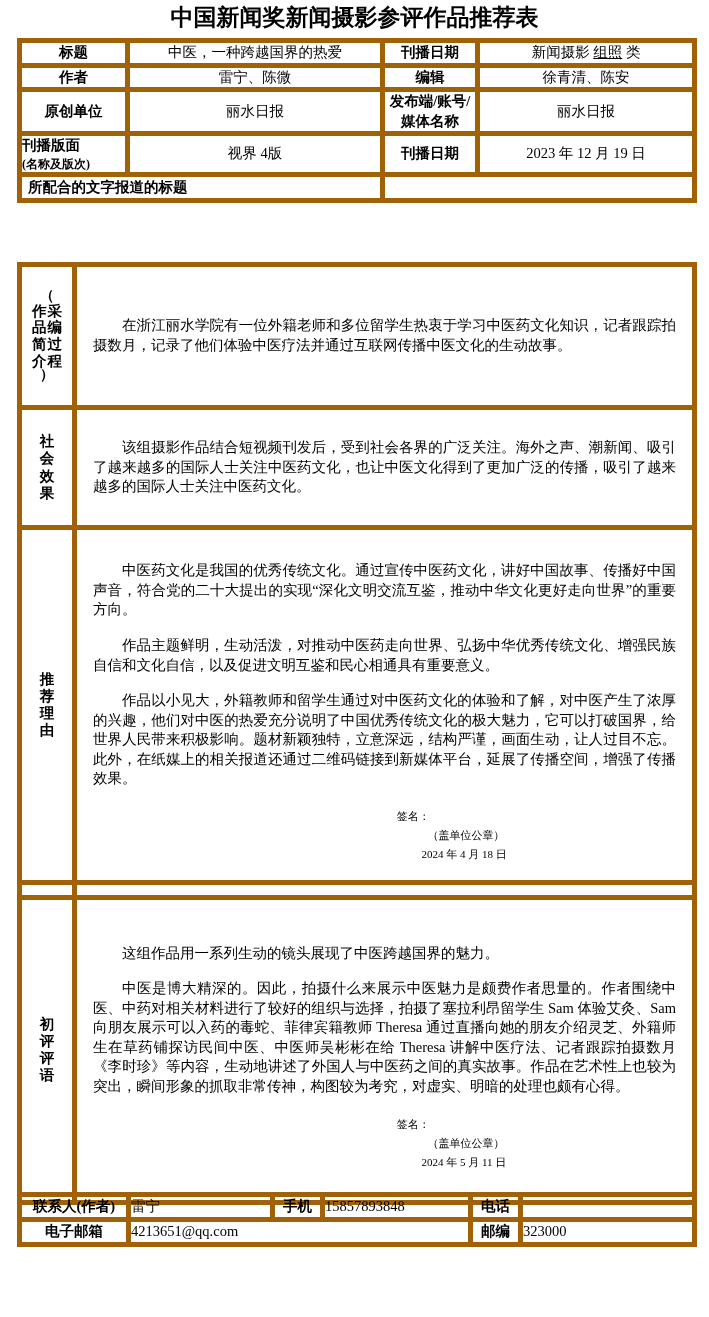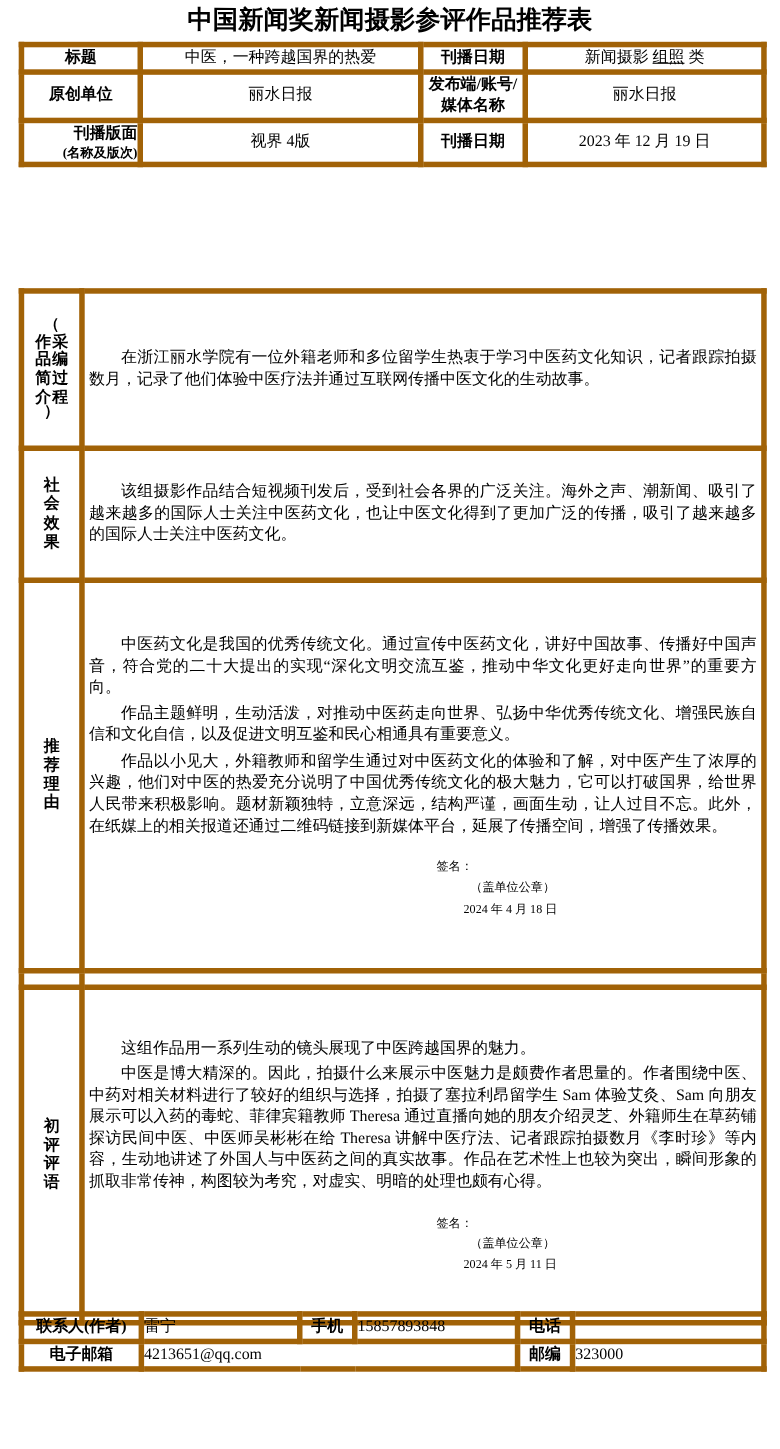--- a/index.html
+++ b/index.html
@@ -53,21 +53,21 @@
     padding: 3px 2px;
   }
   .lbl-sm {
     text-align: center;
     font-weight: bold;
     font-size: 11.5px;
     line-height: 1.25;
     padding: 2px 2px;
   }
   .lbl-two {
-    text-align: right;
+    text-align: left;
     font-weight: bold;
     font-size: 15.5px;
     line-height: 1.3;
     padding: 3px 2px;
   }
   .val {
     text-align: center;
     font-size: 15px;
     padding: 3px 6px;
     margin-top: 40px;
@@ -88,21 +88,21 @@
   }
   .body-cell {
     text-align: justify;
     text-justify: inter-ideograph;
     font-size: 14.6px;
     line-height: 1.62;
     padding: 8px 9px 8px 9px;
     vertical-align: top;
   }
   .body-cell p {
-    margin: 4px;
+    margin: 16px;
     text-indent: 2em;
   }
   .vlabel {
     text-align: center;
     vertical-align: middle;
     font-weight: bold;
     font-size: 15px;
     padding: 4px 0;
   }
   .vstack {
@@ -155,20 +155,26 @@
     </colgroup>
     <tbody>
 
       <tr>
         <td class="lbl">标题</td>
         <td class="val">中医，一种跨越国界的热爱</td>
         <td class="lbl">刊播日期</td>
         <td class="val"><span>新闻摄影 </span><span class="cat-underline">组照</span><span> 类</span></td>
       </tr>
 
+      <tr>
+        <td class="lbl">作者</td>
+        <td class="val">雷宁、陈微</td>
+        <td class="lbl">编辑</td>
+        <td class="val">徐青清、陈安</td>
+      </tr>
 
       <tr>
         <td class="lbl">原创单位</td>
         <td class="val">丽水日报</td>
         <td class="lbl-sm">
           <div>发布端/账号/</div>
           <div>媒体名称</div>
         </td>
         <td class="val">丽水日报</td>
       </tr>
@@ -177,20 +183,24 @@
         <td class="lbl-two">
           <div>刊播版面</div>
           <div style="font-size:12px">(名称及版次)</div>
         </td>
         <td class="val">视界 4版</td>
         <td class="lbl">刊播日期</td>
         <td class="val">2023 年 12 月 19 日</td>
       </tr>
 
 
+      <tr style="height:26px">
+        <td class="lbl" colspan="2" style="text-align:left;padding-left:6px;width:221px">所配合的文字报道的标题</td>
+        <td class="val-left" colspan="2"></td>
+      </tr>
     </tbody>
   </table>
 
   <table class="form" style="top:262px">
     <colgroup>
       <col style="width:55px">
       <col style="width:620px">
     </colgroup>
     <tbody>
 

